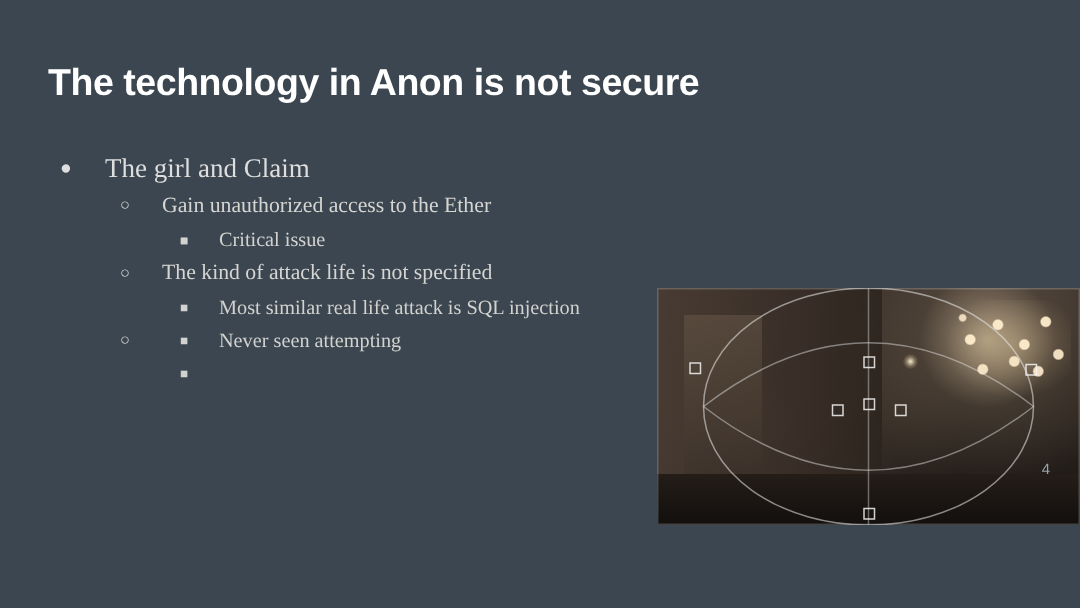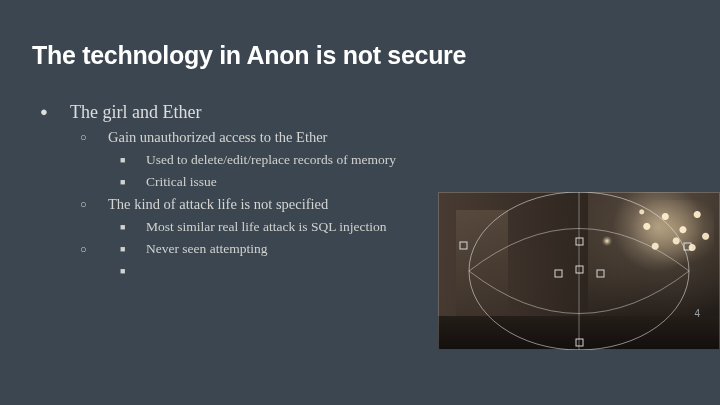--- a/index.html
+++ b/index.html
@@ -188,29 +188,28 @@
 <body>
 
 <div class="slide">
 
   <div class="title">The technology in Anon is not secure</div>
 
   <div class="body-list">
     <ul>
       <li class="lvl1">
         <span class="bullet">●</span>
-        <span>The girl and Ether</span>
+        <span>The girl and Claim</span>
         <ul class="sub">
           <li class="lvl2">
             <span class="bullet">○</span>
             <span>Gain unauthorized access to the Ether</span>
             <ul class="sub">
               <li class="lvl3">
                 <span class="bullet">■</span>
-                <span>Used to delete/edit/replace records of memory</span>
               </li>
               <li class="lvl3">
                 <span class="bullet">■</span>
                 <span>Critical issue</span>
               </li>
             </ul>
           </li>
           <li class="lvl2">
             <span class="bullet">○</span>
             <span>The kind of attack life is not specified</span>

